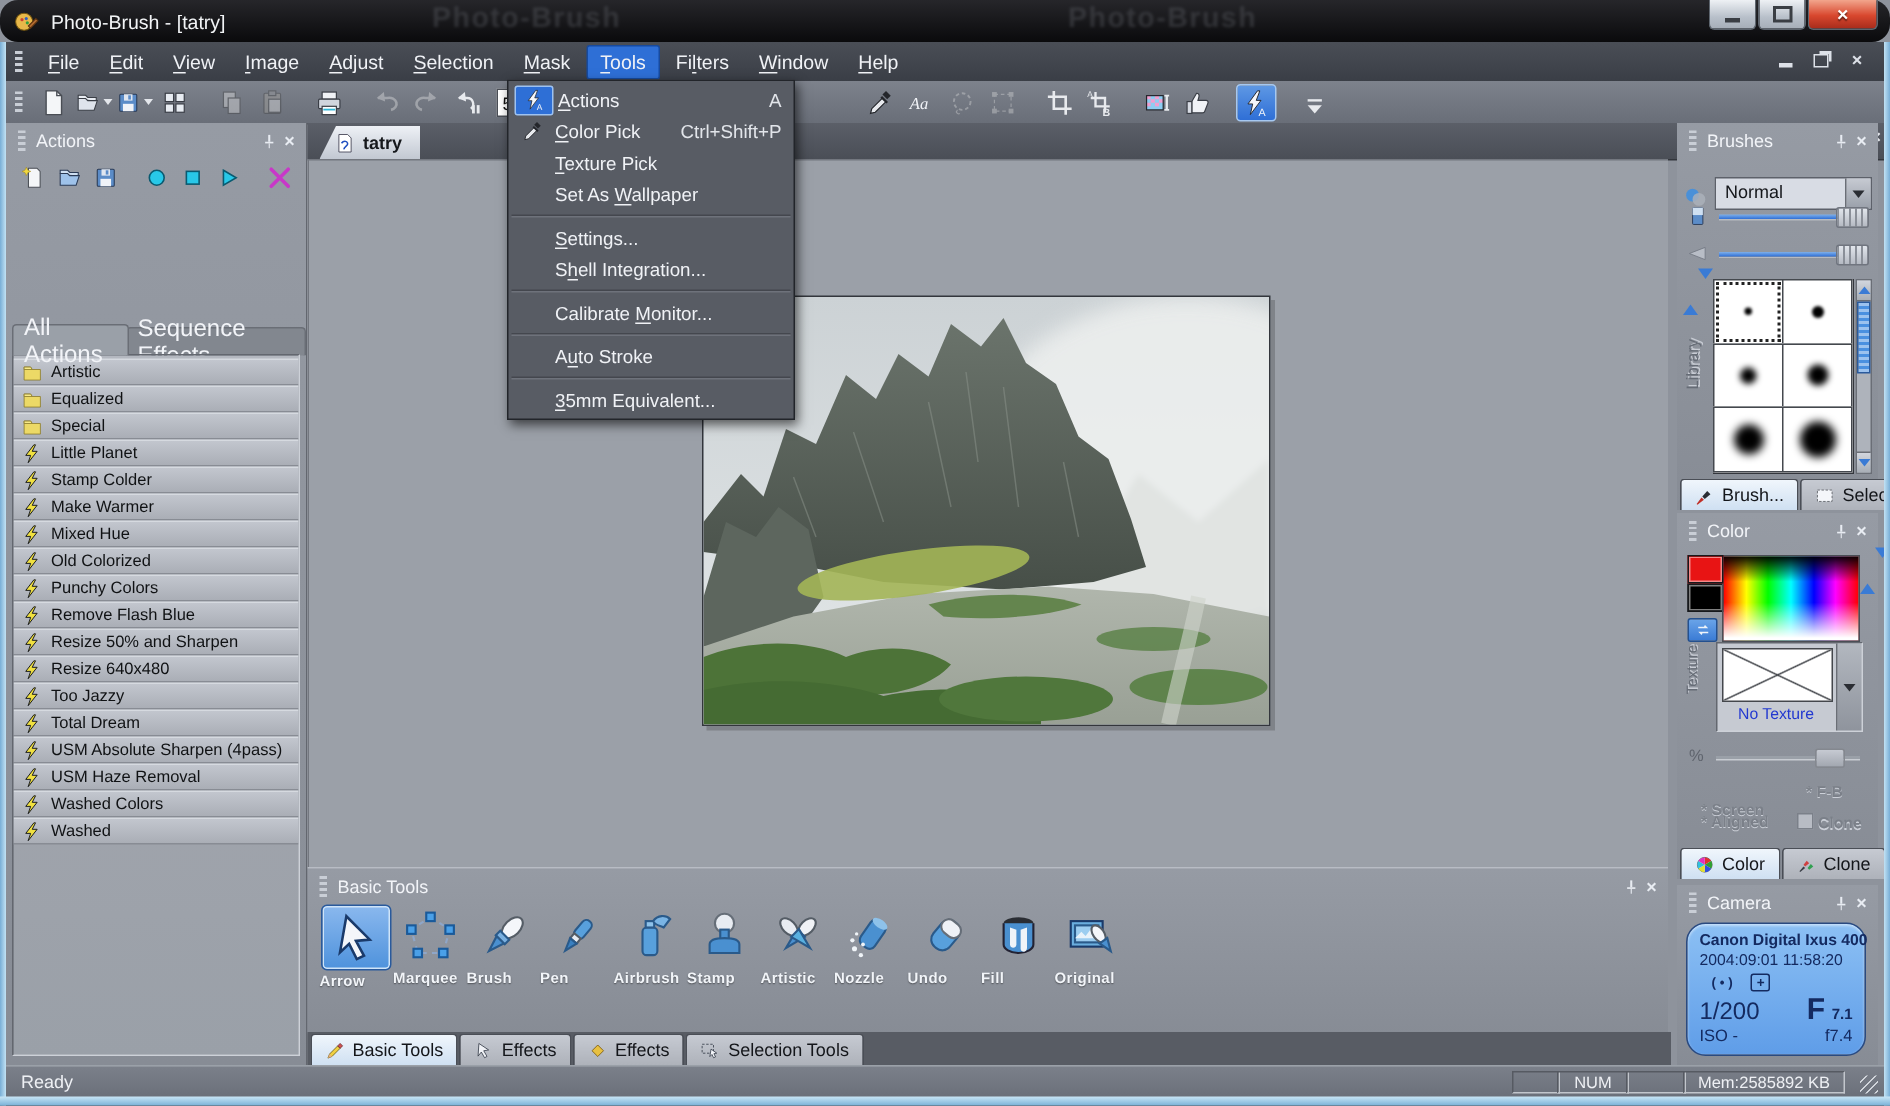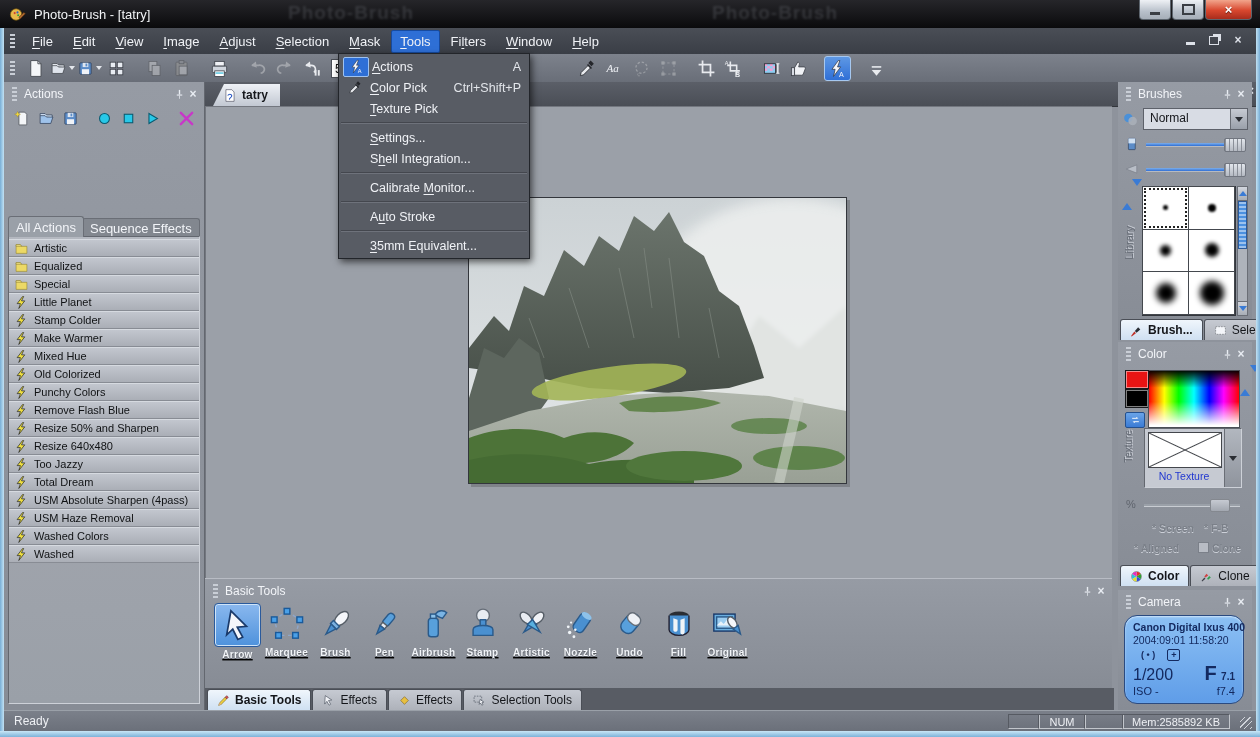--- a/index.html
+++ b/index.html
@@ -2,21 +2,21 @@
 <html><head>
 <meta charset="utf-8">
 <style>
   html,body{margin:0;padding:0;width:1260px;height:737px;overflow:hidden;background:#000;
     font-family:"Liberation Sans",sans-serif;-webkit-font-smoothing:antialiased;}
   #win{position:absolute;inset:0;background:#8e939c;}
   u{text-decoration:underline;text-underline-offset:2px;}
 
   
   #titlebar{position:absolute;left:0;top:0;width:1260px;height:28px;background:linear-gradient(#26262a,#0a0a0c);
-    color:#f2f4f6;display:flex;align-items:center;}
+    color:#f2f4f6;display:flex;align-items:center;border-radius:12px;}
   #appicon{margin:0 8px 0 9px;display:flex;}
   #title{font-size:13px;}
   .wm{position:absolute;top:2px;font-size:19px;font-weight:bold;color:#6a6d74;opacity:.32;letter-spacing:1px;filter:blur(1px);}
   #wm1{left:288px;} #wm2{left:712px;}
   #winbtns{position:absolute;right:8px;top:0;display:flex;}
   .wbtn{width:30px;height:19px;margin-left:1px;background:linear-gradient(#eef1f5,#b8c0ca 60%,#a6aeb8);
     border:1px solid #5d656e;border-top:none;border-radius:0 0 4px 4px;display:flex;align-items:center;justify-content:center;}
   .wbtn.close{width:45px;background:linear-gradient(#f2a58c,#d8472e 55%,#a82c1c);color:#fff;font-weight:bold;font-size:13px;text-shadow:0 1px 1px #0008;}
   .minbar{width:10px;height:3px;background:#3a3e44;margin-top:7px;}
   .maxbox{width:9px;height:7px;border:2px solid #3a3e44;}
@@ -62,21 +62,21 @@
   .ptitle{flex:1;}
   .pinbtn,.xbtn{width:14px;display:flex;align-items:center;justify-content:center;color:#e8ecf2;font-size:12px;font-weight:bold;}
 
   
   #actionspanel{position:absolute;left:4px;top:82px;width:200px;height:628px;background:linear-gradient(#969ba4,#878c95);
     border-right:1px solid #63676f;}
   #acttools{position:absolute;left:6px;top:26px;display:flex;align-items:center;}
   .abtn{width:24px;height:20px;display:flex;align-items:center;justify-content:center;}
   .abtn:nth-child(4),.abtn:nth-child(7){margin-left:10px;}
   #acttabs{position:absolute;left:4px;top:134px;display:flex;align-items:flex-end;}
-  .atab{height:19px;padding:1px 7px 0;font-size:13px;color:#f2f4f8;background:#9aa0a8;border:1px solid #6a6e76;
+  .atab{height:19px;padding:1px 7px 0;font-size:16px;color:#f2f4f8;background:#9aa0a8;border:1px solid #6a6e76;
     border-bottom:none;border-radius:3px 3px 0 0;display:flex;align-items:center;}
   .atab:not(.aactive){background:#82878f;height:17px;margin-left:-2px;}
   .aactive{z-index:2;}
   #actlist{position:absolute;left:4px;right:4px;top:154px;bottom:6px;background:linear-gradient(#b4b8c0,#a0a4ac 60%,#9aa0a8);
     border:1px solid;border-color:#63676f #cdd1d8 #cdd1d8 #63676f;overflow:hidden;padding-top:2px;}
   .arow{height:16px;display:flex;align-items:center;gap:6px;padding:0 2px 0 6px;
     background:linear-gradient(#c2c6ce,#aaaeb6);border-top:1px solid #d6dae0;border-bottom:1px solid #888c94;
     font-size:11px;color:#101214;white-space:nowrap;}
   .aico{display:flex;flex:none;}
 
@@ -90,33 +90,33 @@
   .tri-l{width:0;height:0;border-top:5px solid transparent;border-bottom:5px solid transparent;border-right:6px solid #7d828b;}
   .tri-r{width:0;height:0;border-top:5px solid transparent;border-bottom:5px solid transparent;border-left:6px solid #e4e7ec;}
   .tnx{color:#e4e7ec;font-size:12px;font-weight:bold;line-height:10px;}
   #canvas{position:absolute;left:205px;top:106px;width:907px;height:472px;background:#9ba0a8;box-shadow:inset 1px 1px 0 #73777f;}
   #photo{position:absolute;left:263px;top:91px;width:377px;height:285px;border:1px solid #33363c;box-shadow:3px 3px 0 rgba(0,0,0,.18);}
 
   
   #basictools{position:absolute;left:205px;top:578px;width:907px;height:110px;background:linear-gradient(#969ba4,#878c95);
     border-top:1px solid #b8bcc4;}
   #toolstrip{position:absolute;left:8px;top:24px;display:flex;}
-  .ttile{width:49px;text-align:center;margin-right:0;text-decoration:underline;}
+  .ttile{width:49px;text-align:left;margin-right:0;}
   .ibox{width:45px;height:42px;margin:0 auto;display:flex;align-items:center;justify-content:center;border-radius:4px;}
   .tsel .ibox{background:linear-gradient(#8ab8ee,#4e92dc);border:1px solid #2a5a9c;box-shadow:inset 0 0 0 1px #cfe4f8;}
   .tlbl{font-size:10px;font-weight:bold;color:#f2f5f9;letter-spacing:.3px;margin-top:2px;text-shadow:0 1px 1px rgba(0,0,0,.45);}
   #bottomtabs{position:absolute;left:205px;top:688px;width:907px;height:22px;background:#585c64;display:flex;align-items:flex-end;padding-left:2px;}
   .wtab{height:20px;display:inline-flex;align-items:center;gap:5px;padding:0 9px;background:linear-gradient(#c6cad2,#aeb2ba);
     border:1px solid #4a4e56;border-bottom:none;border-radius:3px 3px 0 0;color:#14161a;font-size:12px;margin-right:1px;}
-  .wactive{background:linear-gradient(#f0f6fc,#cfe0f2);z-index:2;font-weight:bold;}
+  .wactive{background:linear-gradient(#f0f6fc,#cfe0f2);z-index:2;}
   .wtlbl{white-space:nowrap;}
 
   
   #brushes{position:absolute;left:1118px;top:82px;width:134px;height:258px;background:linear-gradient(#969ba4,#878c95);}
-  #bmode{position:absolute;left:4px;top:26px;right:4px;display:flex;align-items:center;gap:4px;}
+  #bmode{position:absolute;left:4px;top:36px;right:4px;display:flex;align-items:flex-end;gap:4px;}
   .selbox{flex:1;display:flex;height:20px;border:1px solid #5d616a;background:#d8dce4;}
   .seltext{flex:1;font-size:12px;color:#14161a;padding:2px 0 0 6px;}
   .selbtn{width:16px;background:linear-gradient(#c6cad2,#9aa0aa);border-left:1px solid #6a6e76;display:flex;align-items:center;justify-content:center;}
   .dnarrow{width:0;height:0;border-left:4px solid transparent;border-right:4px solid transparent;border-top:5px solid #2a2d33;}
   .srow{position:absolute;left:6px;right:6px;display:flex;align-items:center;gap:7px;}
   .sld{position:relative;flex:1;height:14px;}
   .sld .track{position:absolute;left:0;right:2px;top:6px;height:3px;background:linear-gradient(#7fb0ea,#2f6fd6);box-shadow:0 1px 0 rgba(255,255,255,.35);}
   .sld .hdl{position:absolute;right:0;top:1px;width:20px;height:12px;border:1px solid #70757f;border-radius:2px;
     background:repeating-linear-gradient(90deg,#8a8f98 0 1px,transparent 1px 4px),linear-gradient(#e2e6ec,#b4b9c2);}
   #bgridzone{position:absolute;left:4px;top:104px;right:4px;height:130px;display:flex;}
@@ -973,21 +973,21 @@
       <div id="texname">No Texture</div>
       <div id="texdrop">
           <i class="dnarrow"></i>
         </div>
     </div>
     <div id="pctrow">
       <span>%</span>
       <div id="pcttrack"></div>
       <div id="pcthdl"></div>
     </div>
-    <span class="copt" style="left:16px;top:180px;margin-left:18px;">* <span>Screen</span></span>
+    <span class="copt" style="left:16px;top:192px;">* <span>Screen</span></span>
     <span class="copt" style="left:86px;top:180px;">* <span>F-B</span></span>
     <span class="copt" style="left:16px;top:200px;">* <span>Aligned</span></span>
     <span class="copt" style="left:80px;top:200px;"><i class="cbox"></i><span>Clone</span></span>
     <div id="colortabs">
         <span class="wtab wactive">
           <svg width="13" height="13" viewBox="0 0 24 24">
             <circle cx="12" cy="12" r="9" fill="#fff" stroke="#444"></circle>
             <path d="M12 3a9 9 0 0 1 7.8 4.5L12 12z" fill="#e03030"></path>
             <path d="M19.8 7.5a9 9 0 0 1 0 9L12 12z" fill="#30a030"></path>
             <path d="M19.8 16.5A9 9 0 0 1 12 21l0-9z" fill="#3050e0"></path>
@@ -1068,20 +1068,25 @@
           </svg>
         </span>
         <span class="tmlabel"><u>C</u>olor Pick</span>
         <span class="tmshort">Ctrl+Shift+P</span>
       </div>
       <div class="trow">
         <span class="tmico"></span>
         <span class="tmlabel"><u>T</u>exture Pick</span>
         <span class="tmshort"></span>
       </div>
+      <div class="trow">
+        <span class="tmico"></span>
+        <span class="tmlabel">Set As <u>W</u>allpaper</span>
+        <span class="tmshort"></span>
+      </div>
       <div class="msep"></div>
       <div class="trow">
         <span class="tmico"></span>
         <span class="tmlabel"><u>S</u>ettings...</span>
         <span class="tmshort"></span>
       </div>
       <div class="trow">
         <span class="tmico"></span>
         <span class="tmlabel">S<u>h</u>ell Integration...</span>
         <span class="tmshort"></span>

